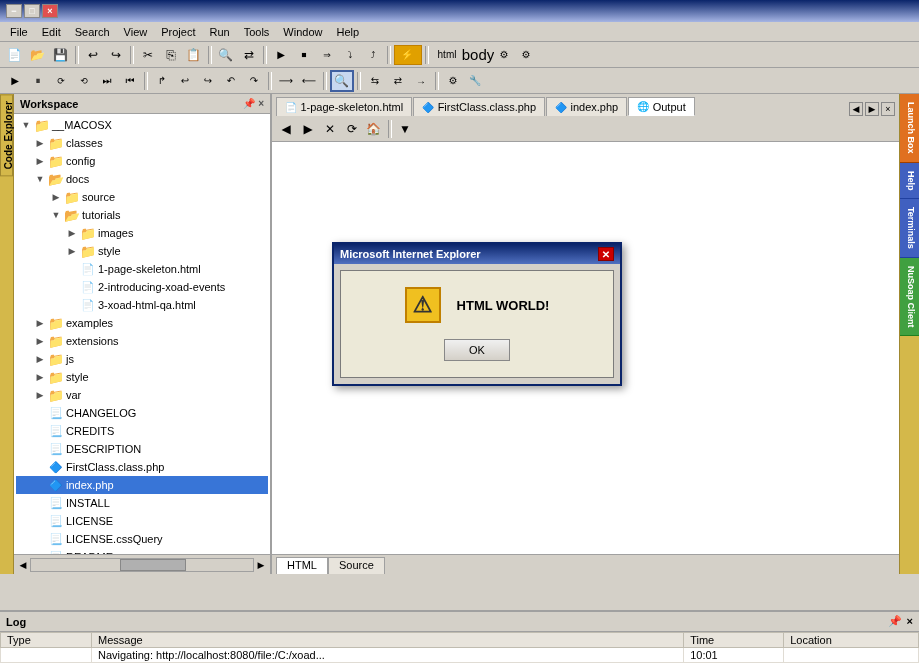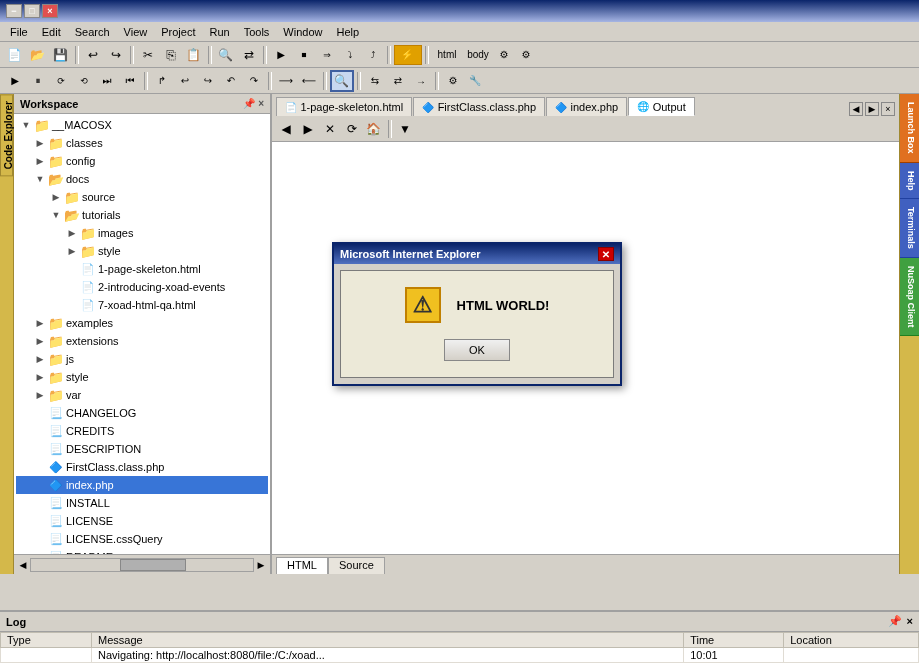--- a/index.html
+++ b/index.html
@@ -434,21 +434,21 @@
   <div class="tb-separator"></div>
   <div class="tb-btn" style="background:#d4d0c8;font-size:10px;">▶</div>
   <div class="tb-btn" style="font-size:10px;">⏹</div>
   <div class="tb-btn" style="font-size:9px;">⇒</div>
   <div class="tb-btn" style="font-size:9px;">⤵</div>
   <div class="tb-btn" style="font-size:9px;">⤴</div>
   <div class="tb-separator"></div>
   <div class="tb-btn" style="background:#e0a000;border:1px solid #c08000;font-size:10px;width:28px;">⚡</div>
   <div class="tb-separator"></div>
   <div class="tb-btn" style="font-size:10px;width:30px;">html</div>
-  <div class="tb-btn" style="font-size:10px;width:30px;">body</div>
+  <div class="tb-btn" style="font-size:15px;width:30px;">body</div>
   <div class="tb-btn" style="font-size:10px;width:20px;">⚙</div>
   <div class="tb-btn" style="font-size:10px;">⚙</div>
 </div>
 
 <div id="toolbar2" class="toolbar">
   <div class="tb-btn" style="font-size:10px;">▶</div>
   <div class="tb-btn" style="font-size:10px;">⏸</div>
   <div class="tb-btn" style="font-size:9px;">⟳</div>
   <div class="tb-btn" style="font-size:9px;">⟲</div>
   <div class="tb-btn" style="font-size:10px;">⏭</div>
@@ -545,21 +545,21 @@
 
       <div class="tree-item indent-3">
         <span class="toggle" style="width:16px;display:inline-block;"></span>
         <span class="icon" style="color:#4080c0;font-size:11px;">📄</span>
         <span>2-introducing-xoad-events</span>
       </div>
 
       <div class="tree-item indent-3">
         <span class="toggle" style="width:16px;display:inline-block;"></span>
         <span class="icon" style="color:#4080c0;font-size:11px;">📄</span>
-        <span>7-xoad-html-qa.html</span>
+        <span>3-xoad-html-qa.html</span>
       </div>
 
       <div class="tree-item indent-1">
         <span class="toggle">▶</span>
         <span class="icon folder-icon">📁</span>
         <span>examples</span>
       </div>
 
       <div class="tree-item indent-1">
         <span class="toggle">▶</span>

